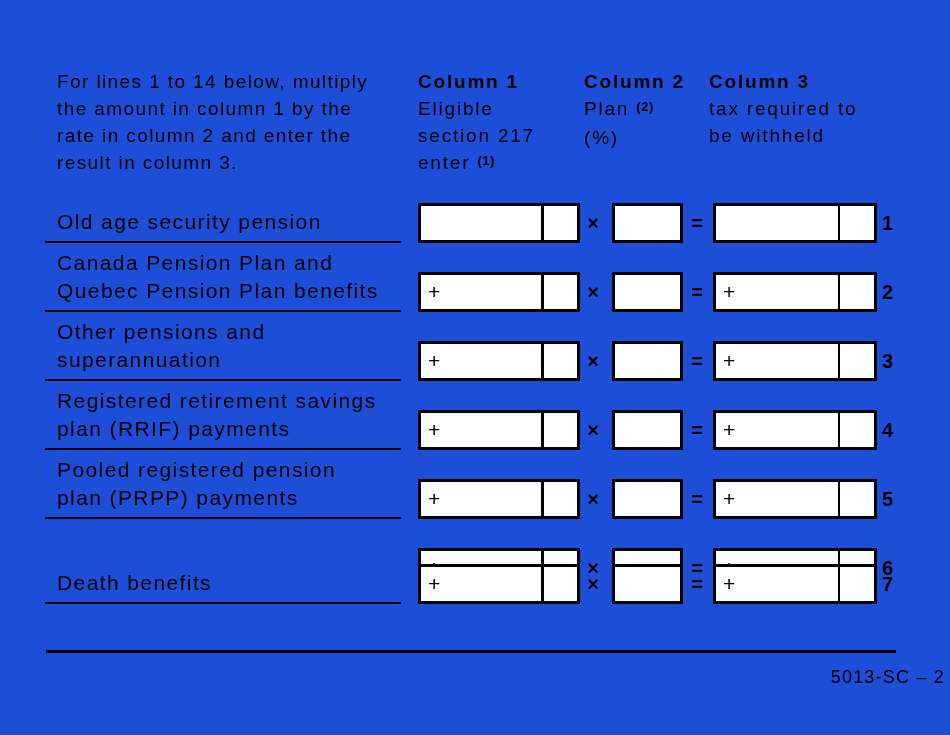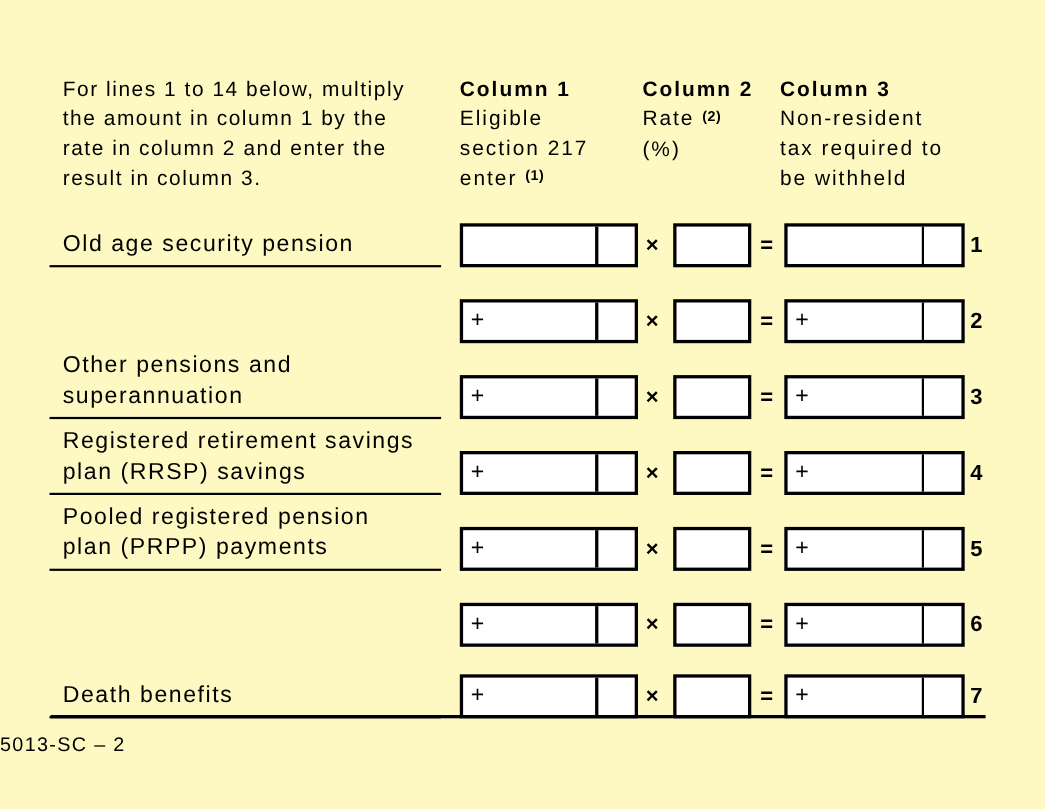--- a/index.html
+++ b/index.html
@@ -1,17 +1,17 @@
 <!DOCTYPE html>
 <html><head>
 <meta charset="utf-8">
 <style>
   html,body{margin:0;padding:0;background:#fff;}
   .page{
-    position:relative;width:950px;height:735px;background:#fef9c3;
+    position:relative;width:950px;height:735px;background:#1d4ed8;
     font-family:"Liberation Sans",sans-serif;color:#000;overflow:hidden;
   }
   .intro{
     position:absolute;left:57px;top:68px;width:360px;
     font-size:19px;line-height:27px;letter-spacing:1.4px;white-space:pre-line;
   }
   .col-header{
     position:absolute;top:68px;text-align:left;
     font-size:19px;line-height:27px;letter-spacing:1.8px;
   }
@@ -32,48 +32,47 @@
   .col3-box{left:713px;width:164px;}
   .divider{position:absolute;top:0;bottom:0;background:#000;}
   .col1-box .divider{left:120px;width:3px;}
   .col3-box .divider{left:122px;width:1.5px;}
   .plus{position:absolute;left:7px;top:50%;transform:translateY(-52%);font-size:21px;}
   .op{position:absolute;top:0;height:40px;line-height:40px;font-weight:bold;font-size:20px;width:18px;text-align:center;}
   .times{left:584px;}
   .equals{left:688px;}
   .line-num{position:absolute;left:882px;top:0;height:40px;line-height:40px;font-weight:bold;font-size:20px;}
   .bottom-rule{position:absolute;left:46px;top:650px;width:850px;height:3px;background:#000;}
-  .footer{position:absolute;left:0;top:667px;width:945px;text-align:left;font-size:18px;letter-spacing:1.2px;}
+  .footer{position:absolute;left:0;top:667px;width:945px;text-align:right;font-size:18px;letter-spacing:1.2px;}
 </style>
 </head>
 <body>
 
 <div class="page">
 
   <div class="intro">For lines 1 to 14 below, multiply
 the amount in column 1 by the
 rate in column 2 and enter the
 result in column 3.</div>
 
   <div class="col-header col1-header">
     <div class="hdr-title">Column 1</div>
     <div>Eligible</div>
     <div>section 217</div>
     <div><span>enter</span> <span class="sup">(1)</span></div>
   </div>
 
   <div class="col-header col2-header">
     <div class="hdr-title">Column 2</div>
-    <div><span>Rate</span> <span class="sup">(2)</span></div>
+    <div><span>Plan</span> <span class="sup">(2)</span></div>
     <div>(%)</div>
   </div>
 
   <div class="col-header col3-header">
     <div class="hdr-title">Column 3</div>
-    <div>Non-resident</div>
     <div>tax required to</div>
     <div>be withheld</div>
   </div>
 
   <div id="rows">
   <div class="row" style="top: 203px;">
     <div class="row-label">
           <div>Old age security pension</div>
         </div>
     <div class="box col1-box">
@@ -84,20 +83,24 @@
     <div class="box col2-box"></div>
     <span class="op equals">=</span>
     <div class="box col3-box">
 
       <span class="divider"></span>
     </div>
     <span class="line-num">1</span>
   </div>
 
   <div class="row" style="top: 272px;">
+    <div class="row-label">
+          <div>Canada Pension Plan and</div>
+          <div>Quebec Pension Plan benefits</div>
+        </div>
     <div class="box col1-box">
       <span class="plus">+</span>
       <span class="divider"></span>
     </div>
     <span class="op times">×</span>
     <div class="box col2-box"></div>
     <span class="op equals">=</span>
     <div class="box col3-box">
       <span class="plus">+</span>
       <span class="divider"></span>
@@ -120,21 +123,21 @@
     <div class="box col3-box">
       <span class="plus">+</span>
       <span class="divider"></span>
     </div>
     <span class="line-num">3</span>
   </div>
 
   <div class="row" style="top: 410px;">
     <div class="row-label">
           <div>Registered retirement savings</div>
-          <div>plan (RRSP) savings</div>
+          <div>plan (RRIF) payments</div>
         </div>
     <div class="box col1-box">
       <span class="plus">+</span>
       <span class="divider"></span>
     </div>
     <span class="op times">×</span>
     <div class="box col2-box"></div>
     <span class="op equals">=</span>
     <div class="box col3-box">
       <span class="plus">+</span>
@@ -170,21 +173,21 @@
     <span class="op times">×</span>
     <div class="box col2-box"></div>
     <span class="op equals">=</span>
     <div class="box col3-box">
       <span class="plus">+</span>
       <span class="divider"></span>
     </div>
     <span class="line-num">6</span>
   </div>
 
-  <div class="row" style="top: 613px;">
+  <div class="row" style="top: 564px;">
     <div class="row-label">
           <div>Death benefits</div>
         </div>
     <div class="box col1-box">
       <span class="plus">+</span>
       <span class="divider"></span>
     </div>
     <span class="op times">×</span>
     <div class="box col2-box"></div>
     <span class="op equals">=</span>

